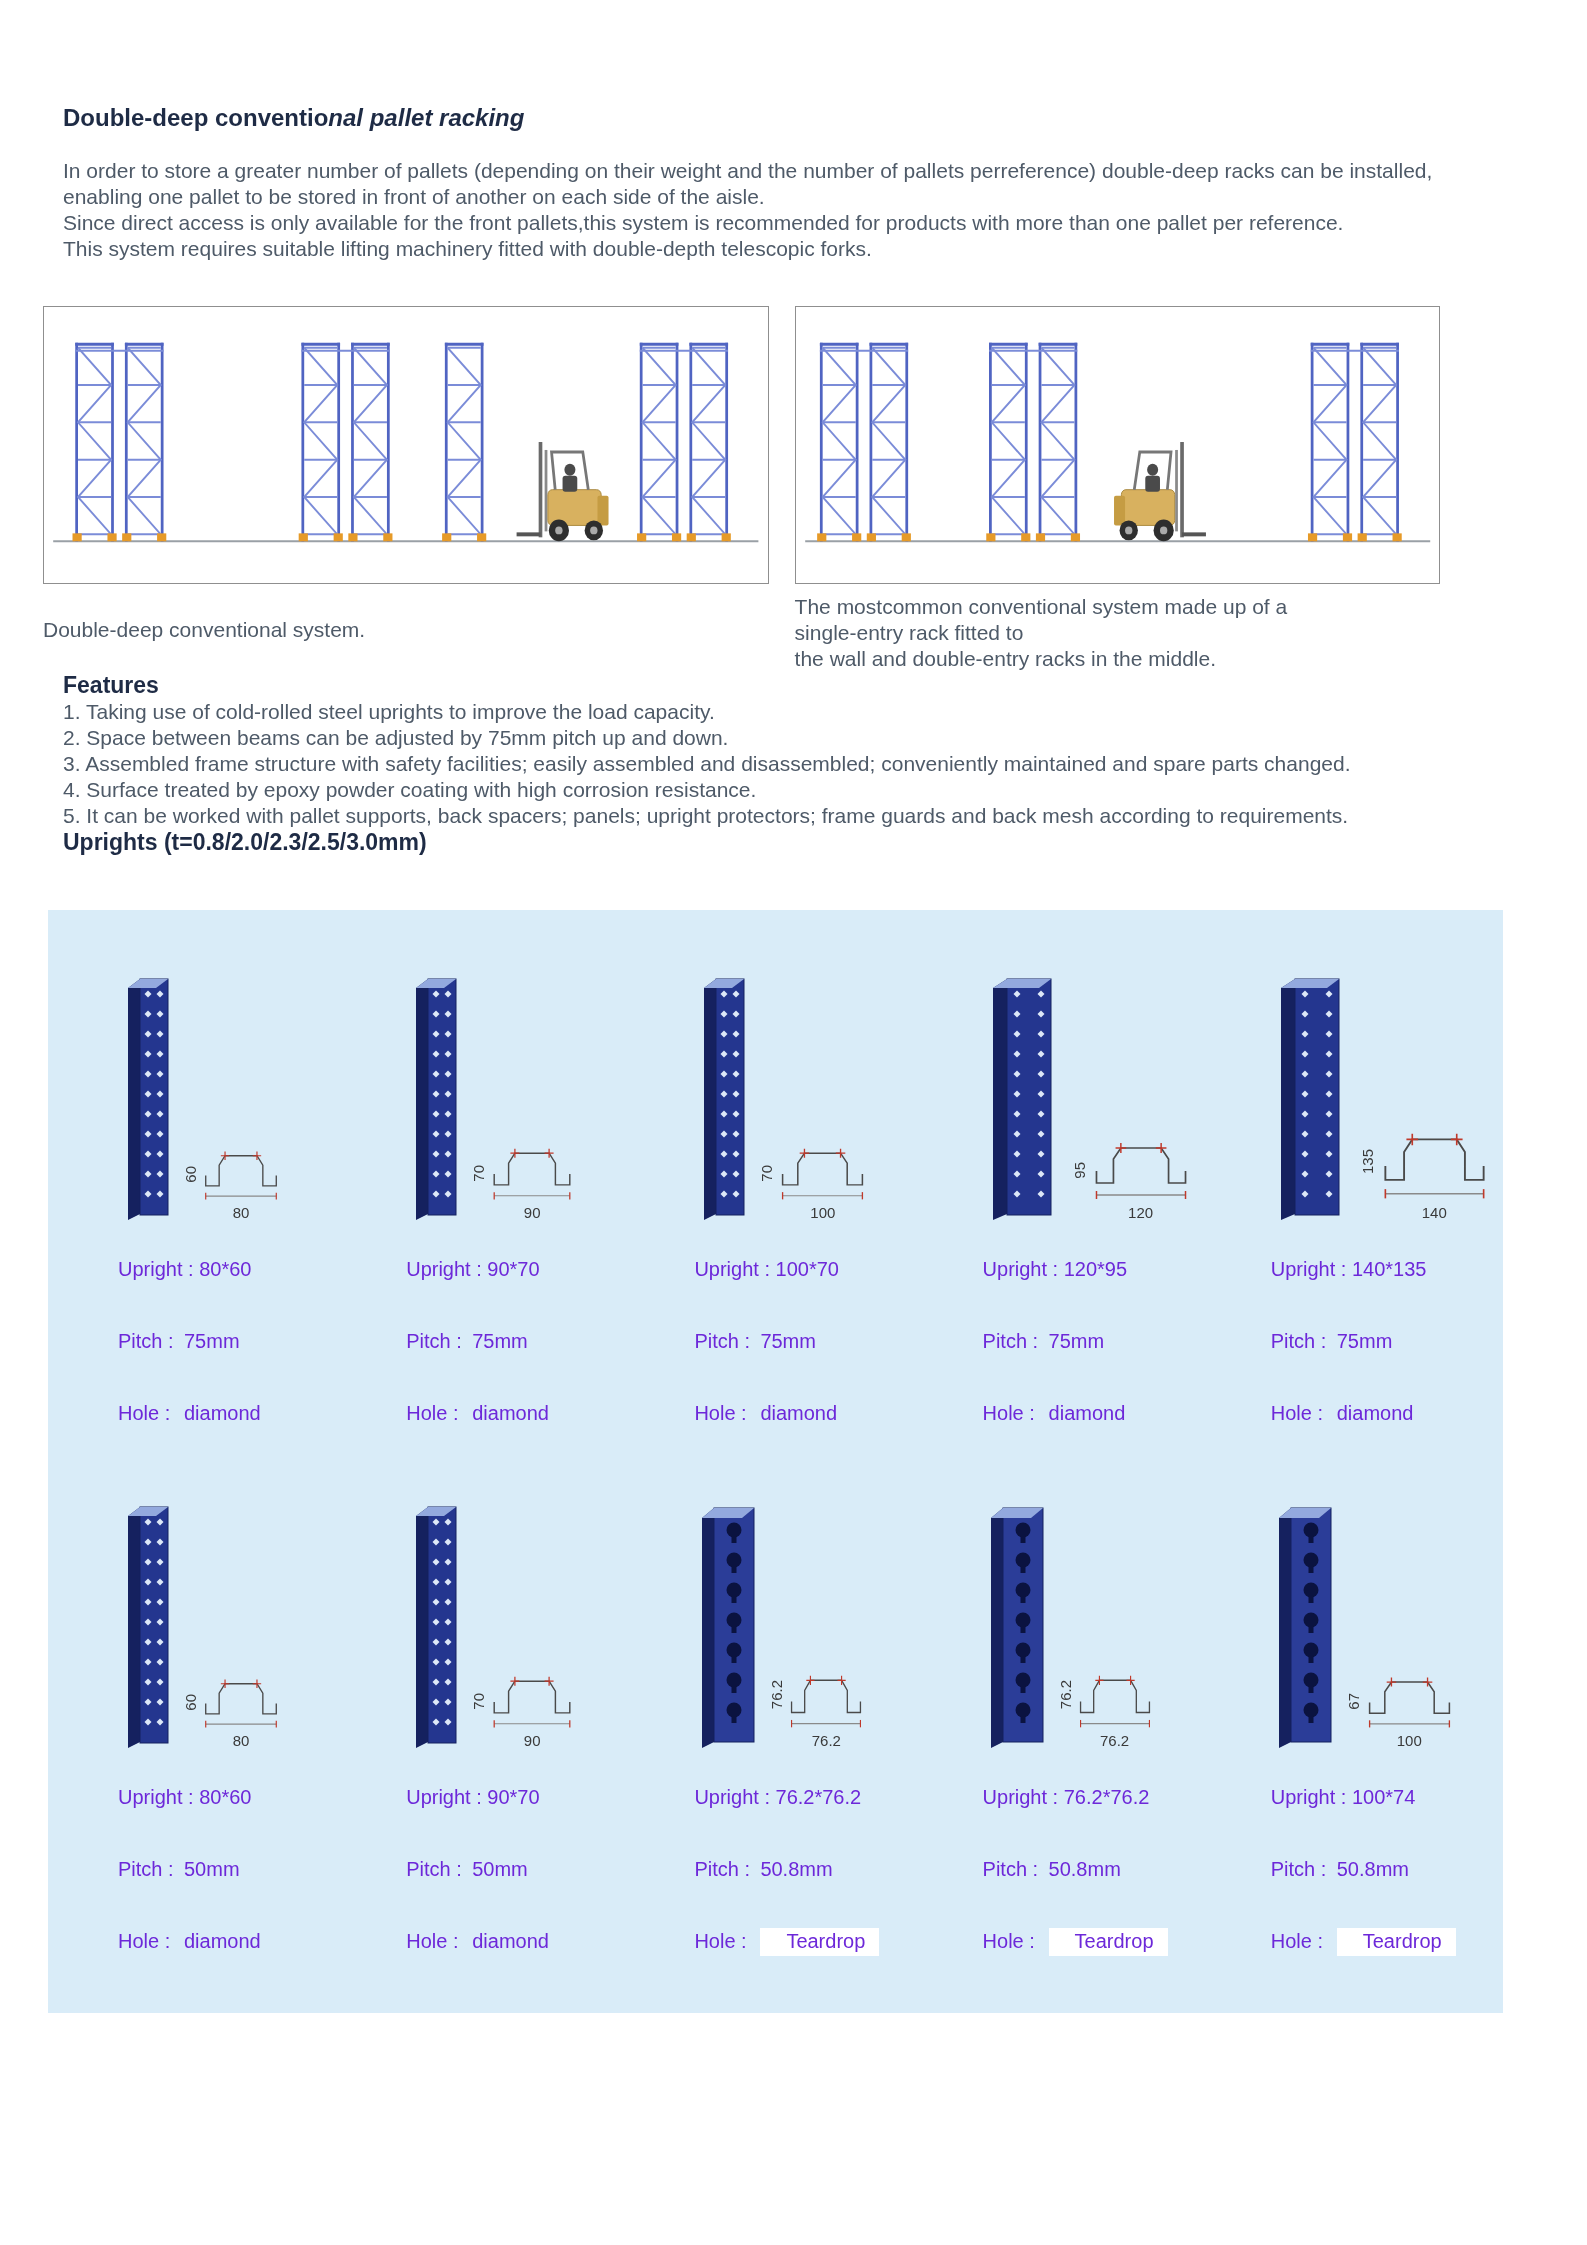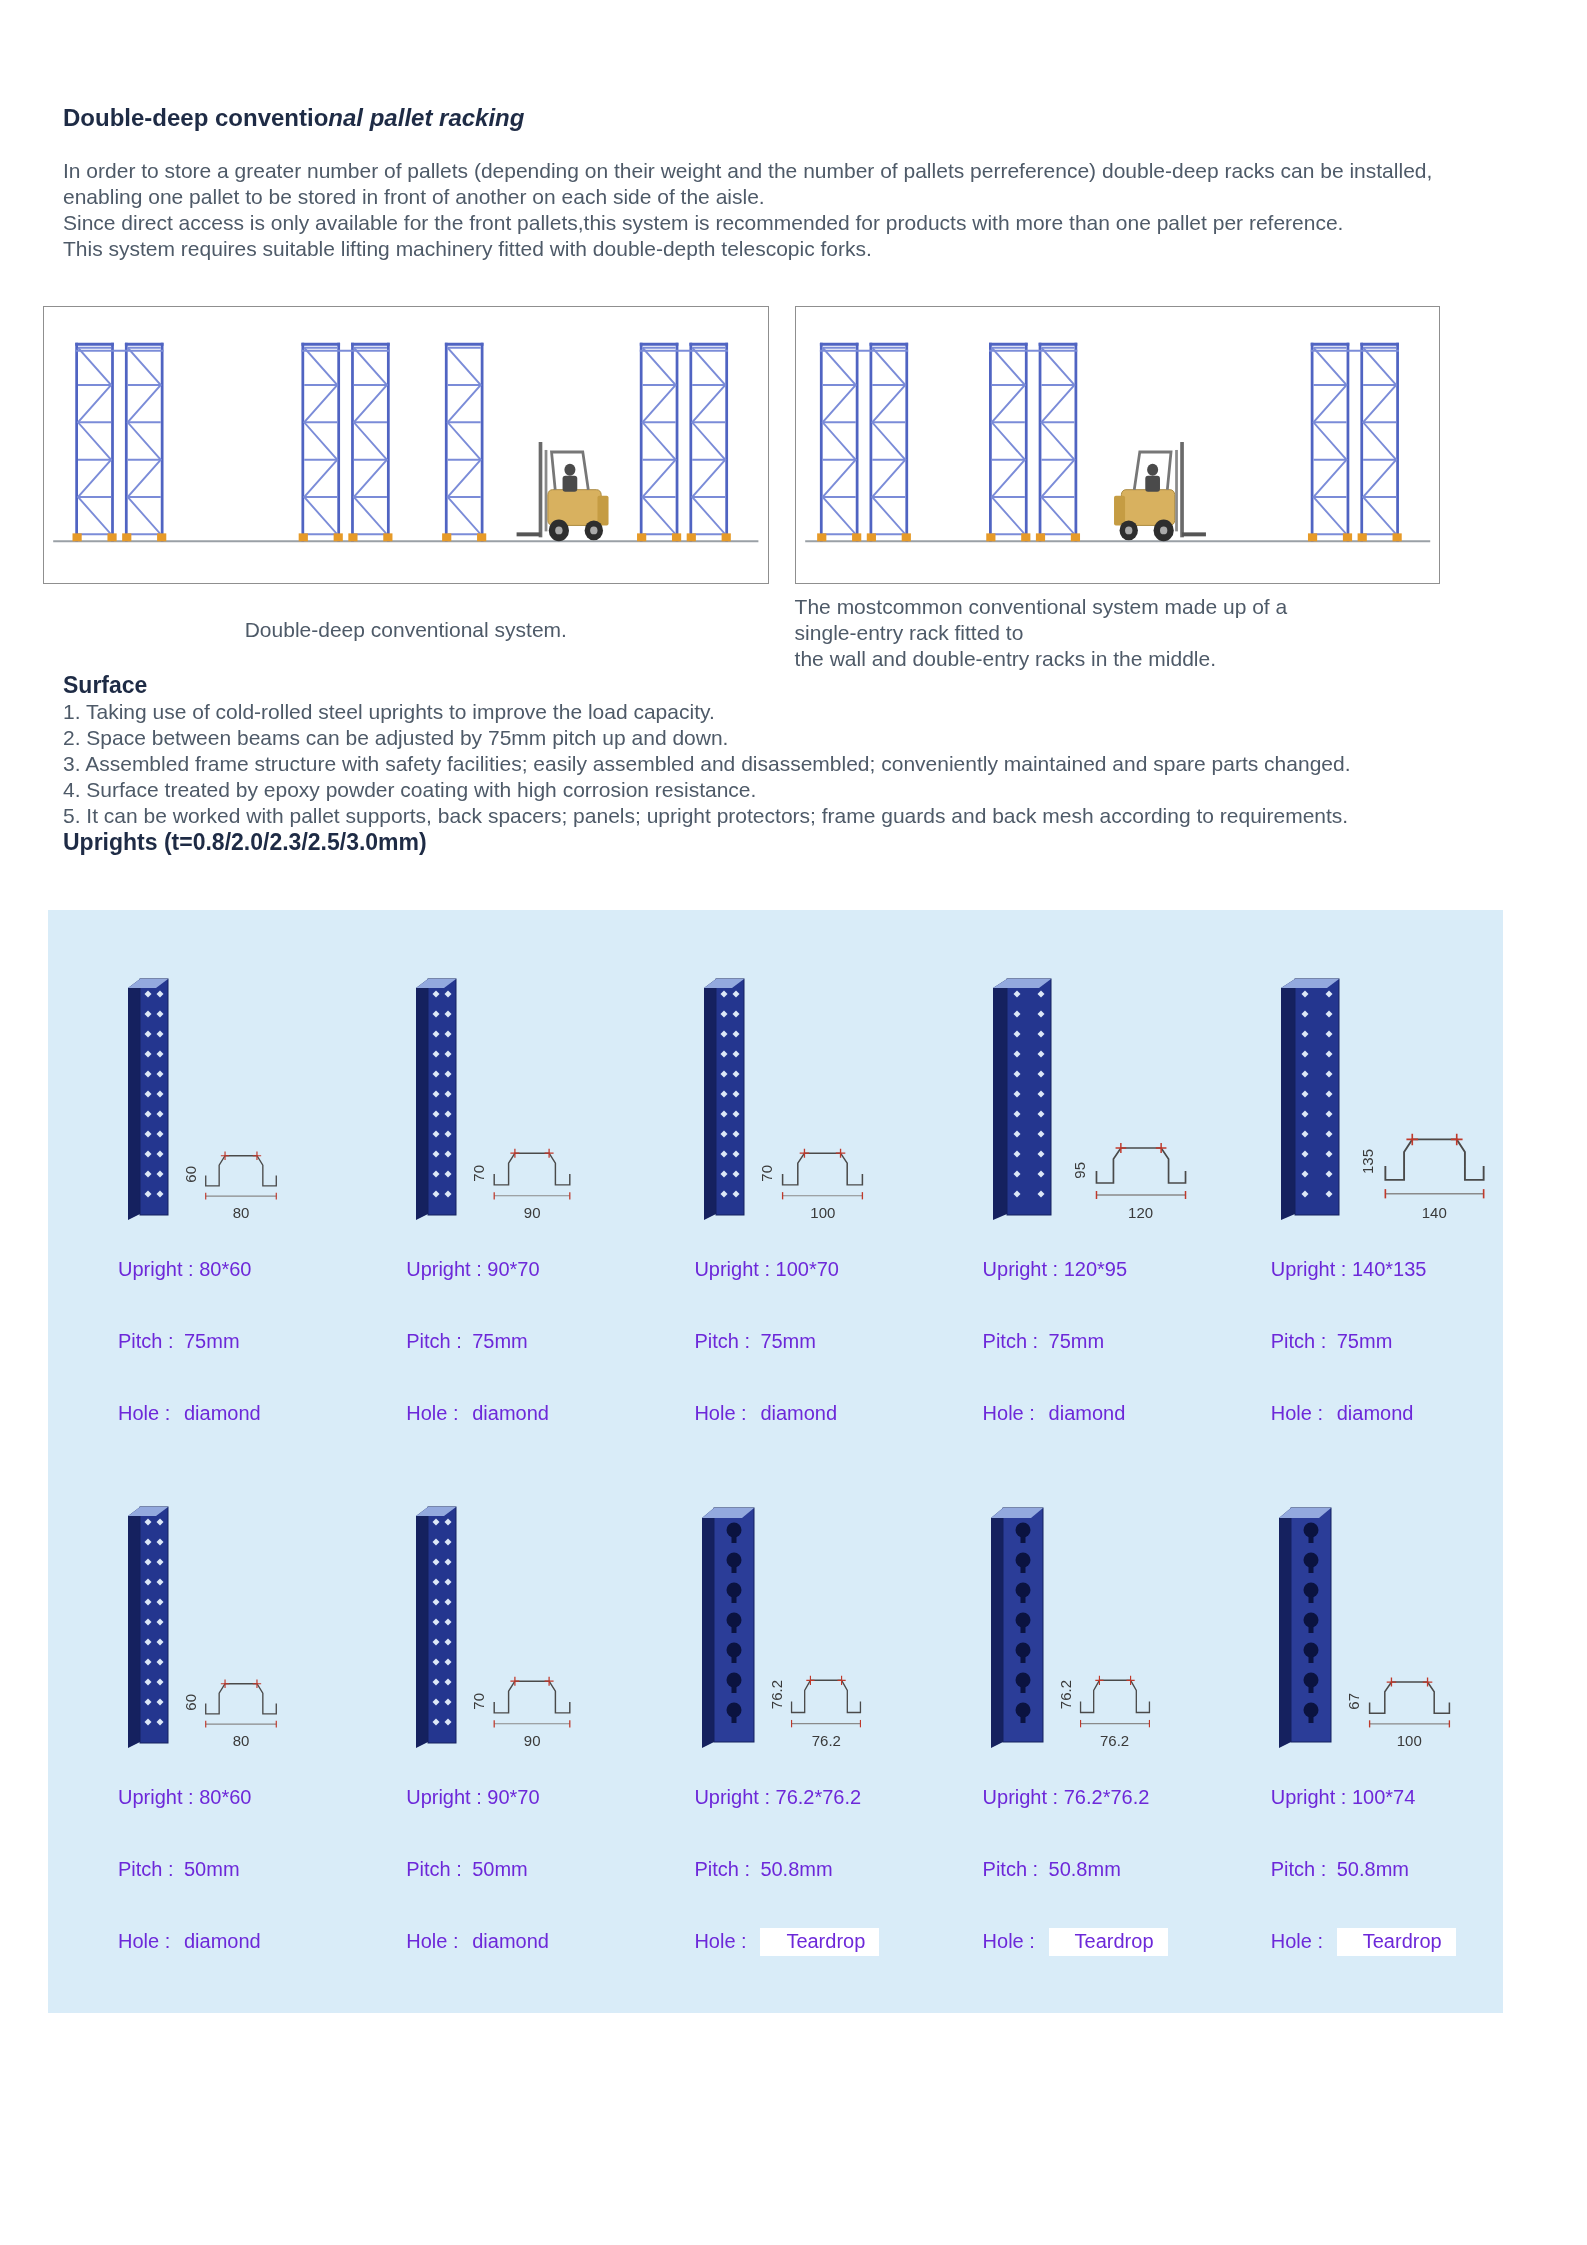--- a/index.html
+++ b/index.html
@@ -10,21 +10,21 @@
   }
   h1.title{font-size:24px;margin:0 0 26px 0;color:#1e2b45;font-weight:700;}
   h1.title .it{font-style:italic;}
   p.body{font-size:21px;line-height:26px;margin:0;}
   .panels{display:flex;gap:26px;margin-left:-20px;margin-top:44px;}
   .panel{border:1px solid #8f8f8f;background:#fff;height:278px;box-sizing:border-box;}
   .panel-left{width:787px;}
   .panel-right{width:700px;}
   .panel div, .panel svg{width:100%;height:100%;display:block;}
   .captions{display:flex;gap:26px;margin-left:-20px;}
-  .cap-left{width:787px;text-align:center;margin-top:34px;font-size:21px;}
+  .cap-left{width:787px;text-align:left;margin-top:34px;font-size:21px;}
   .cap-right{width:700px;margin-top:10px;font-size:21px;line-height:26px;}
   h2.sect{font-size:23px;font-weight:700;color:#1e2b45;margin:0;}
   .features-heading{margin-top:146px;margin-bottom:40px;}
   .uprights-heading{margin-top:40px;}
   .uprights-panel{
     margin-left:-15px;margin-top:54px;width:1489px;background:#d9ecf8;
     padding:60px 18px 40px 30px;box-sizing:border-box;
   }
   .u-row{display:flex;}
   .u-row + .u-row{margin-top:56px;}
@@ -260,21 +260,21 @@
 
   <div class="captions">
     <div class="cap-left">Double-deep conventional system.</div>
     <div class="cap-right">
       <div>The mostcommon conventional system made up of a</div>
       <div>single-entry rack fitted to</div>
       <div>the wall and double-entry racks in the middle.</div>
     </div>
   </div>
 
-  <h2 class="sect features-heading">Surface</h2>
+  <h2 class="sect features-heading">Features</h2>
 
   <p class="body">1. Taking use of cold-rolled steel uprights to improve the load capacity.</p>
   <p class="body">2. Space between beams can be adjusted by 75mm pitch up and down.</p>
   <p class="body">3. Assembled frame structure with safety facilities; easily assembled and disassembled; conveniently maintained and spare parts changed.</p>
   <p class="body">4. Surface treated by epoxy powder coating with high corrosion resistance.</p>
   <p class="body">5. It can be worked with pallet supports, back spacers; panels; upright protectors; frame guards and back mesh according to requirements.</p>
 
   <h2 class="sect uprights-heading">Uprights (t=0.8/2.0/2.3/2.5/3.0mm)</h2>
 
   <div class="uprights-panel">

